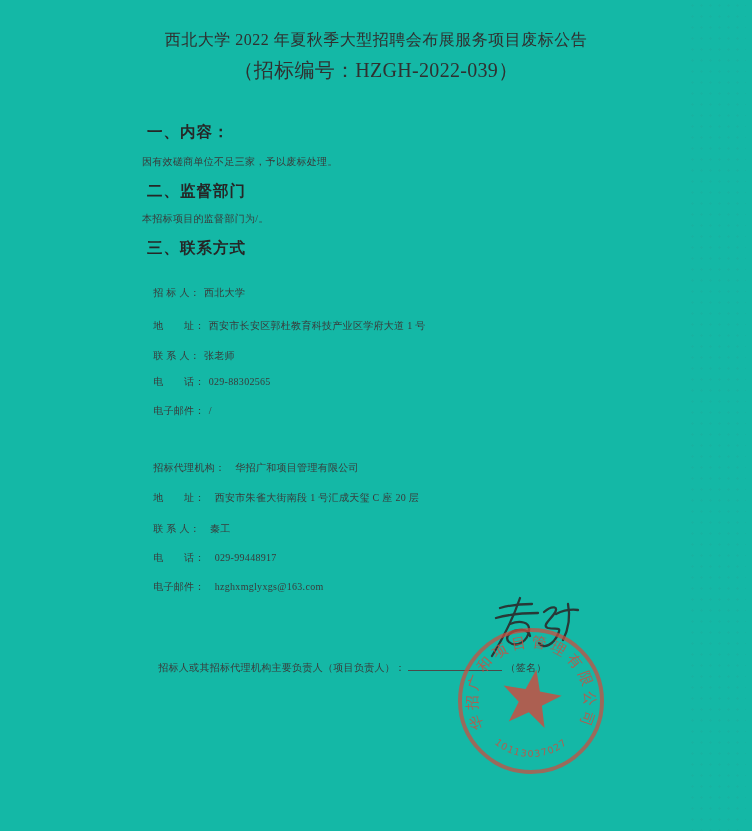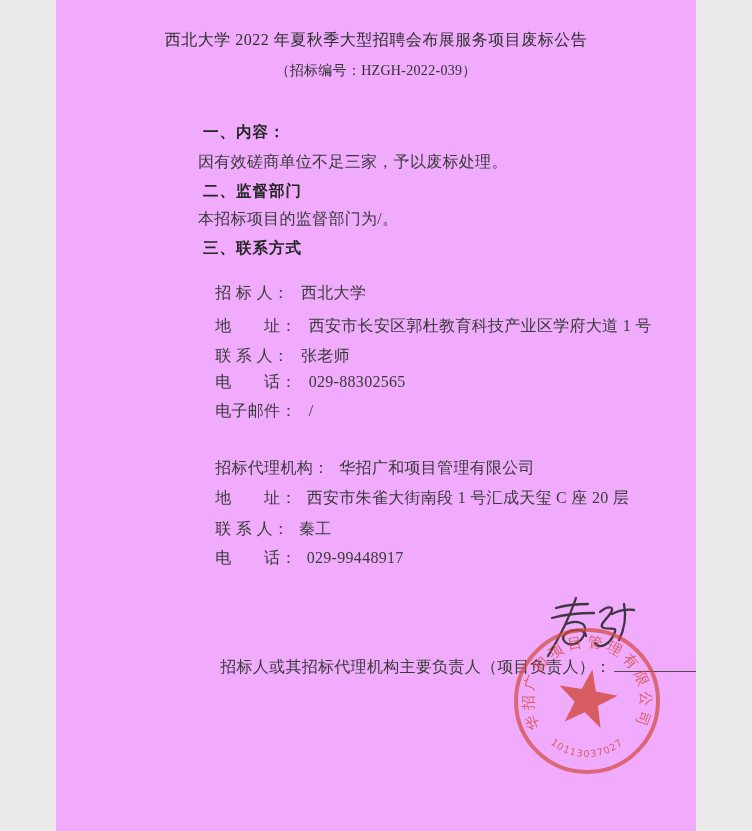--- a/index.html
+++ b/index.html
@@ -1,37 +1,37 @@
 <!DOCTYPE html>
 <html><head>
 <meta charset="utf-8">
 <style>
   html,body{margin:0;padding:0;background:#e9e9e9;}
   .page{
     position:relative;
-    width:640px;height:831px;
+    width:752px;height:831px;
     margin:0 auto;
-    background:#f0abfc;
+    background:#14b8a6;
     font-family:"Liberation Serif","DejaVu Serif",serif;
     color:#3a3a3a;
     overflow:hidden;
   }
   
   .scan-edge{
     position:absolute;top:0;left:688px;width:58px;height:831px;
     background-image:radial-gradient(rgba(90,90,90,.10) 1px, transparent 1.2px);
     background-size:9px 11px;
     opacity:.5;
   }
-  .ln{position:absolute;white-space:pre;font-size:16px;line-height:19px;letter-spacing:.3px;}
+  .ln{position:absolute;white-space:pre;font-size:10px;line-height:19px;letter-spacing:.3px;}
   .title{width:100%;text-align:center;font-size:16px;letter-spacing:.5px;color:#303030;}
-  .subtitle{width:100%;text-align:center;font-size:14px;color:#303030;}
+  .subtitle{width:100%;text-align:center;font-size:20px;color:#303030;}
   .heading{font-weight:bold;font-size:15.5px;color:#262626;letter-spacing:1px;margin-left:24px;}
   .row .lbl{display:inline-block;}
-  .row .val{margin-left:12px;}
+  .row .val{margin-left:4px;}
   .row.agency .val{margin-left:10px;}
   .sig-underline{
     display:inline-block;vertical-align:baseline;
     border-bottom:1.4px solid #4a4a4a;height:13px;margin:0 3px;
   }
   .w94{width:94px;} .w118{width:118px;}
   .stamp{position:absolute;left:451px;top:621px;width:160px;height:160px;opacity:.8;}
   .handwriting{position:absolute;left:486px;top:592px;width:100px;height:70px;}
 </style>
 </head>
@@ -72,20 +72,23 @@
   </div>
   <div class="ln row agency" style="top:469px;left:142px;">
     <span class="lbl">地　　址：</span><span class="val">西安市朱雀大街南段 1 号汇成天玺 C 座 20 层</span>
   </div>
   <div class="ln row agency" style="top:500px;left:142px;">
     <span class="lbl">联 系 人：</span><span class="val">秦工</span>
   </div>
   <div class="ln row agency" style="top:529px;left:142px;">
     <span class="lbl">电　　话：</span><span class="val">029-99448917</span>
   </div>
+  <div class="ln row agency" style="top:558px;left:142px;">
+    <span class="lbl">电子邮件：</span><span class="val">hzghxmglyxgs@163.com</span>
+  </div>
 
   <div class="ln" style="top:638px;left:147px;">
     <span>招标人或其招标代理机构主要负责人（项目负责人）：</span><span class="sig-underline w94"></span><span>（签名）</span>
   </div>
 
 
   <svg class="handwriting" viewBox="0 0 100 70" aria-label="秦玢">
     <g fill="none" stroke="#2b2b2b" stroke-width="2.3" stroke-linecap="round" opacity="0.9">
       <path d="M 34 6 C 30 18, 22 38, 6 64"></path>
       <path d="M 14 16 C 24 13, 36 12, 46 12"></path>

